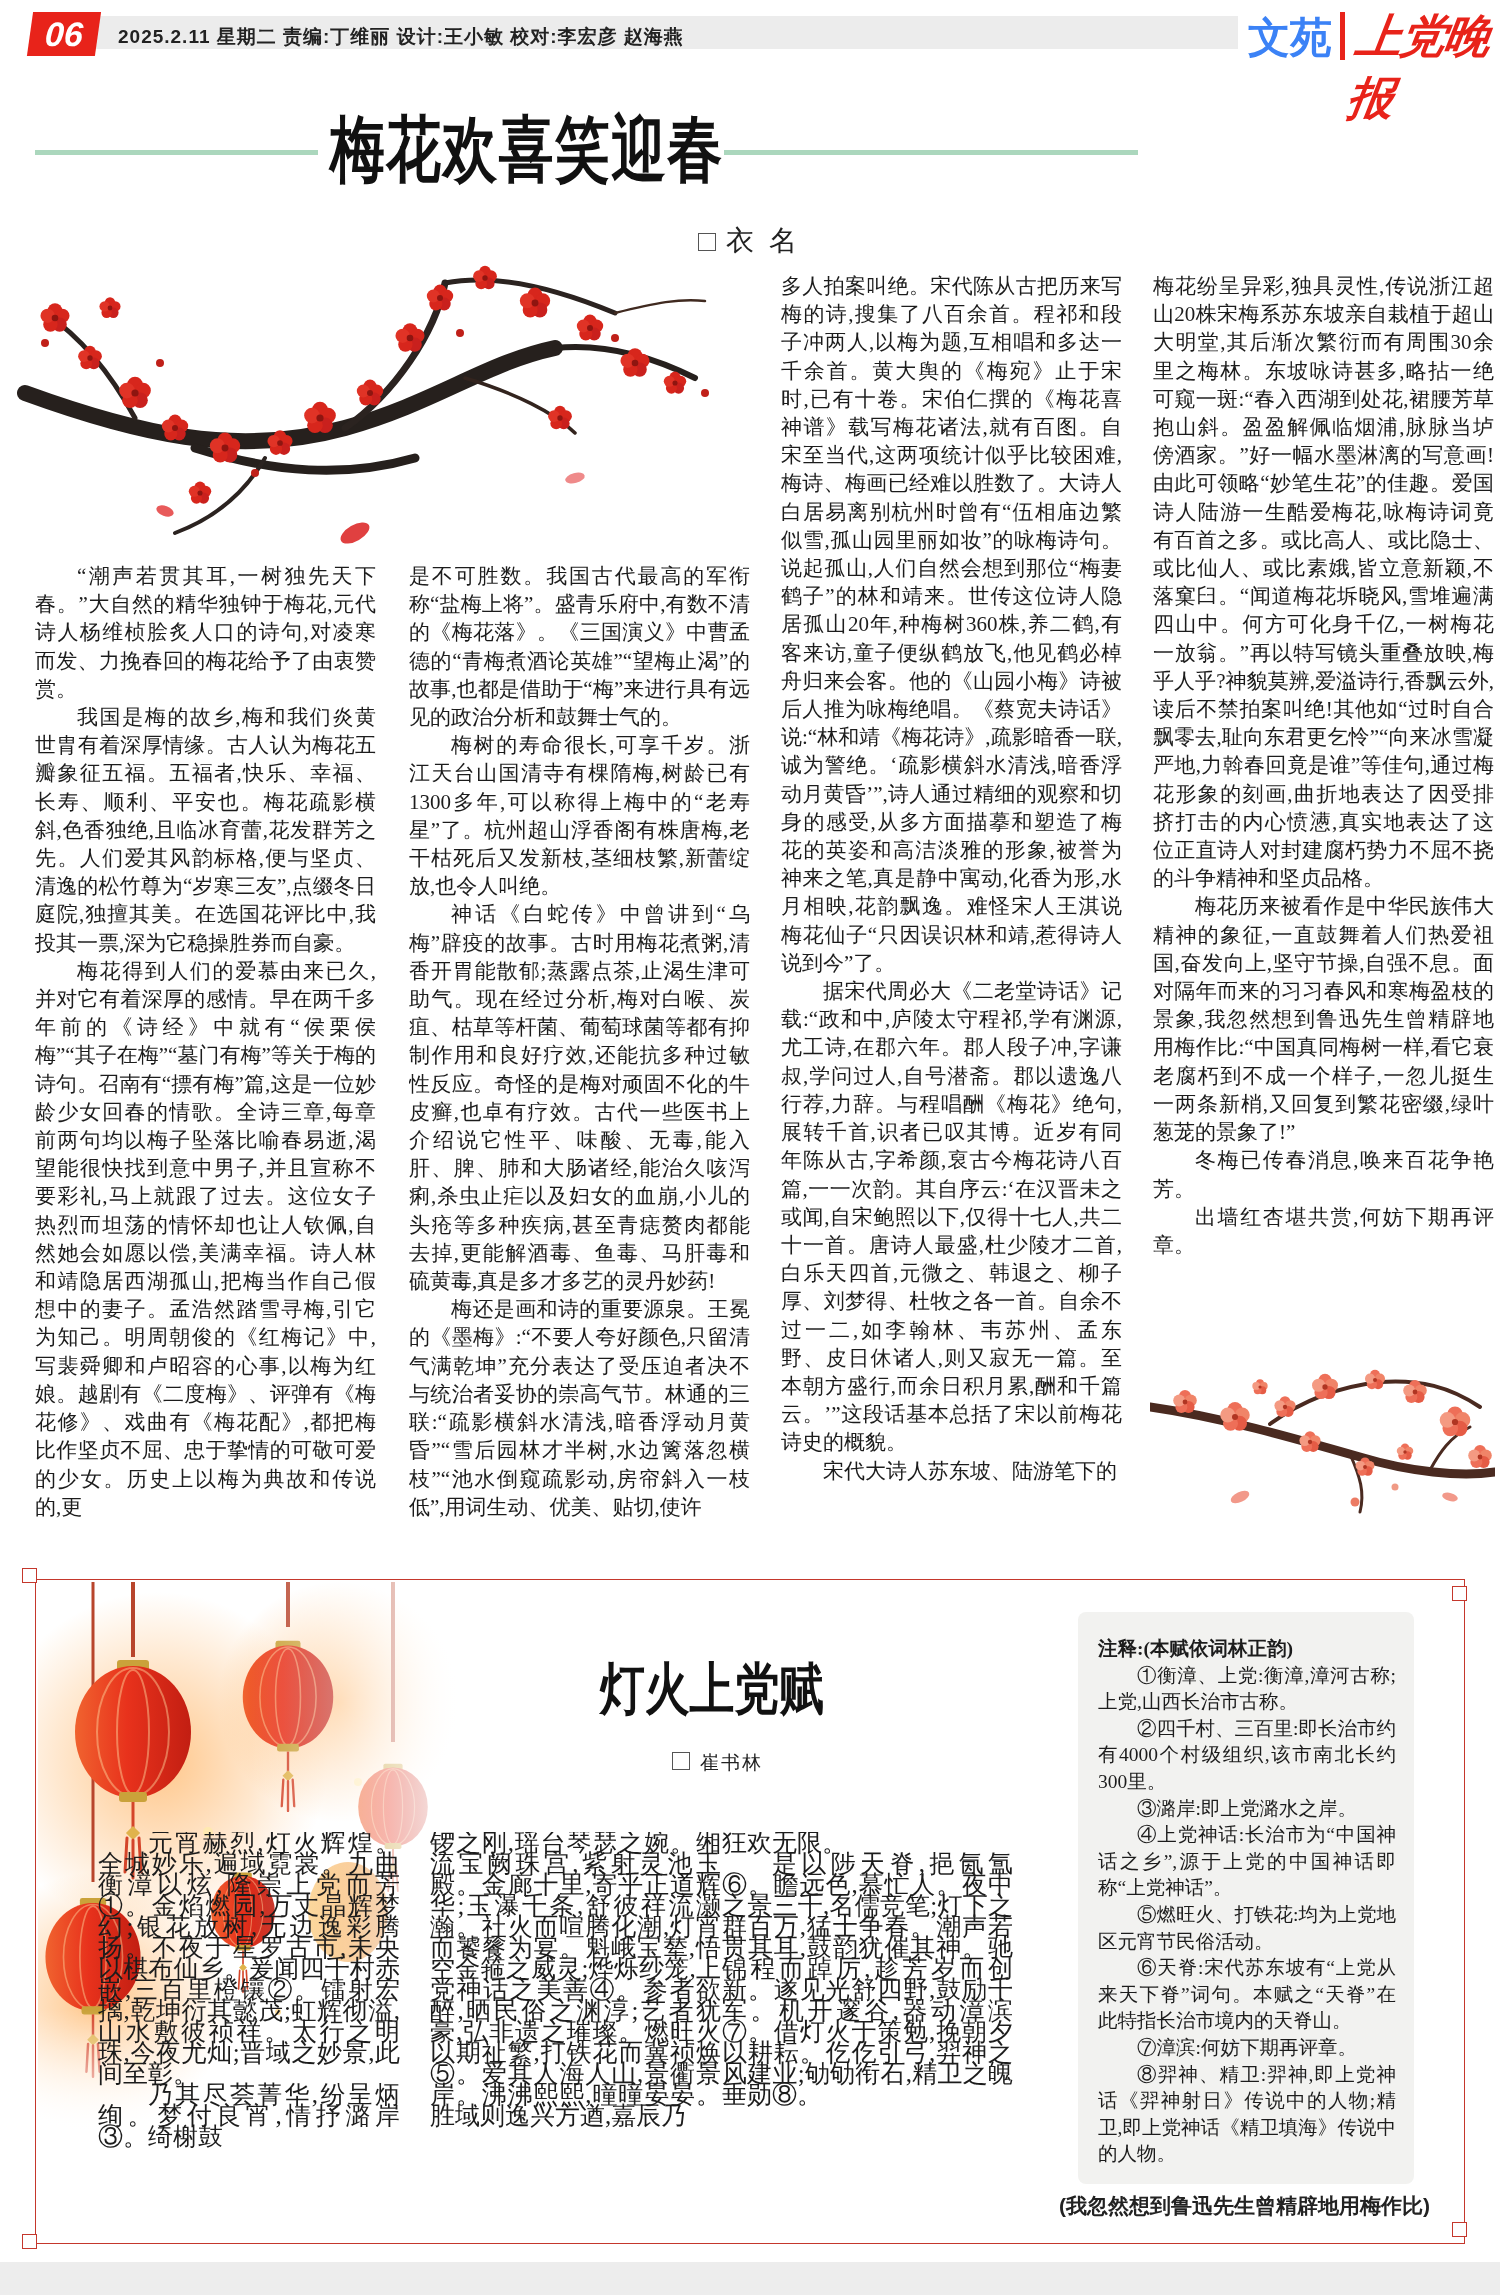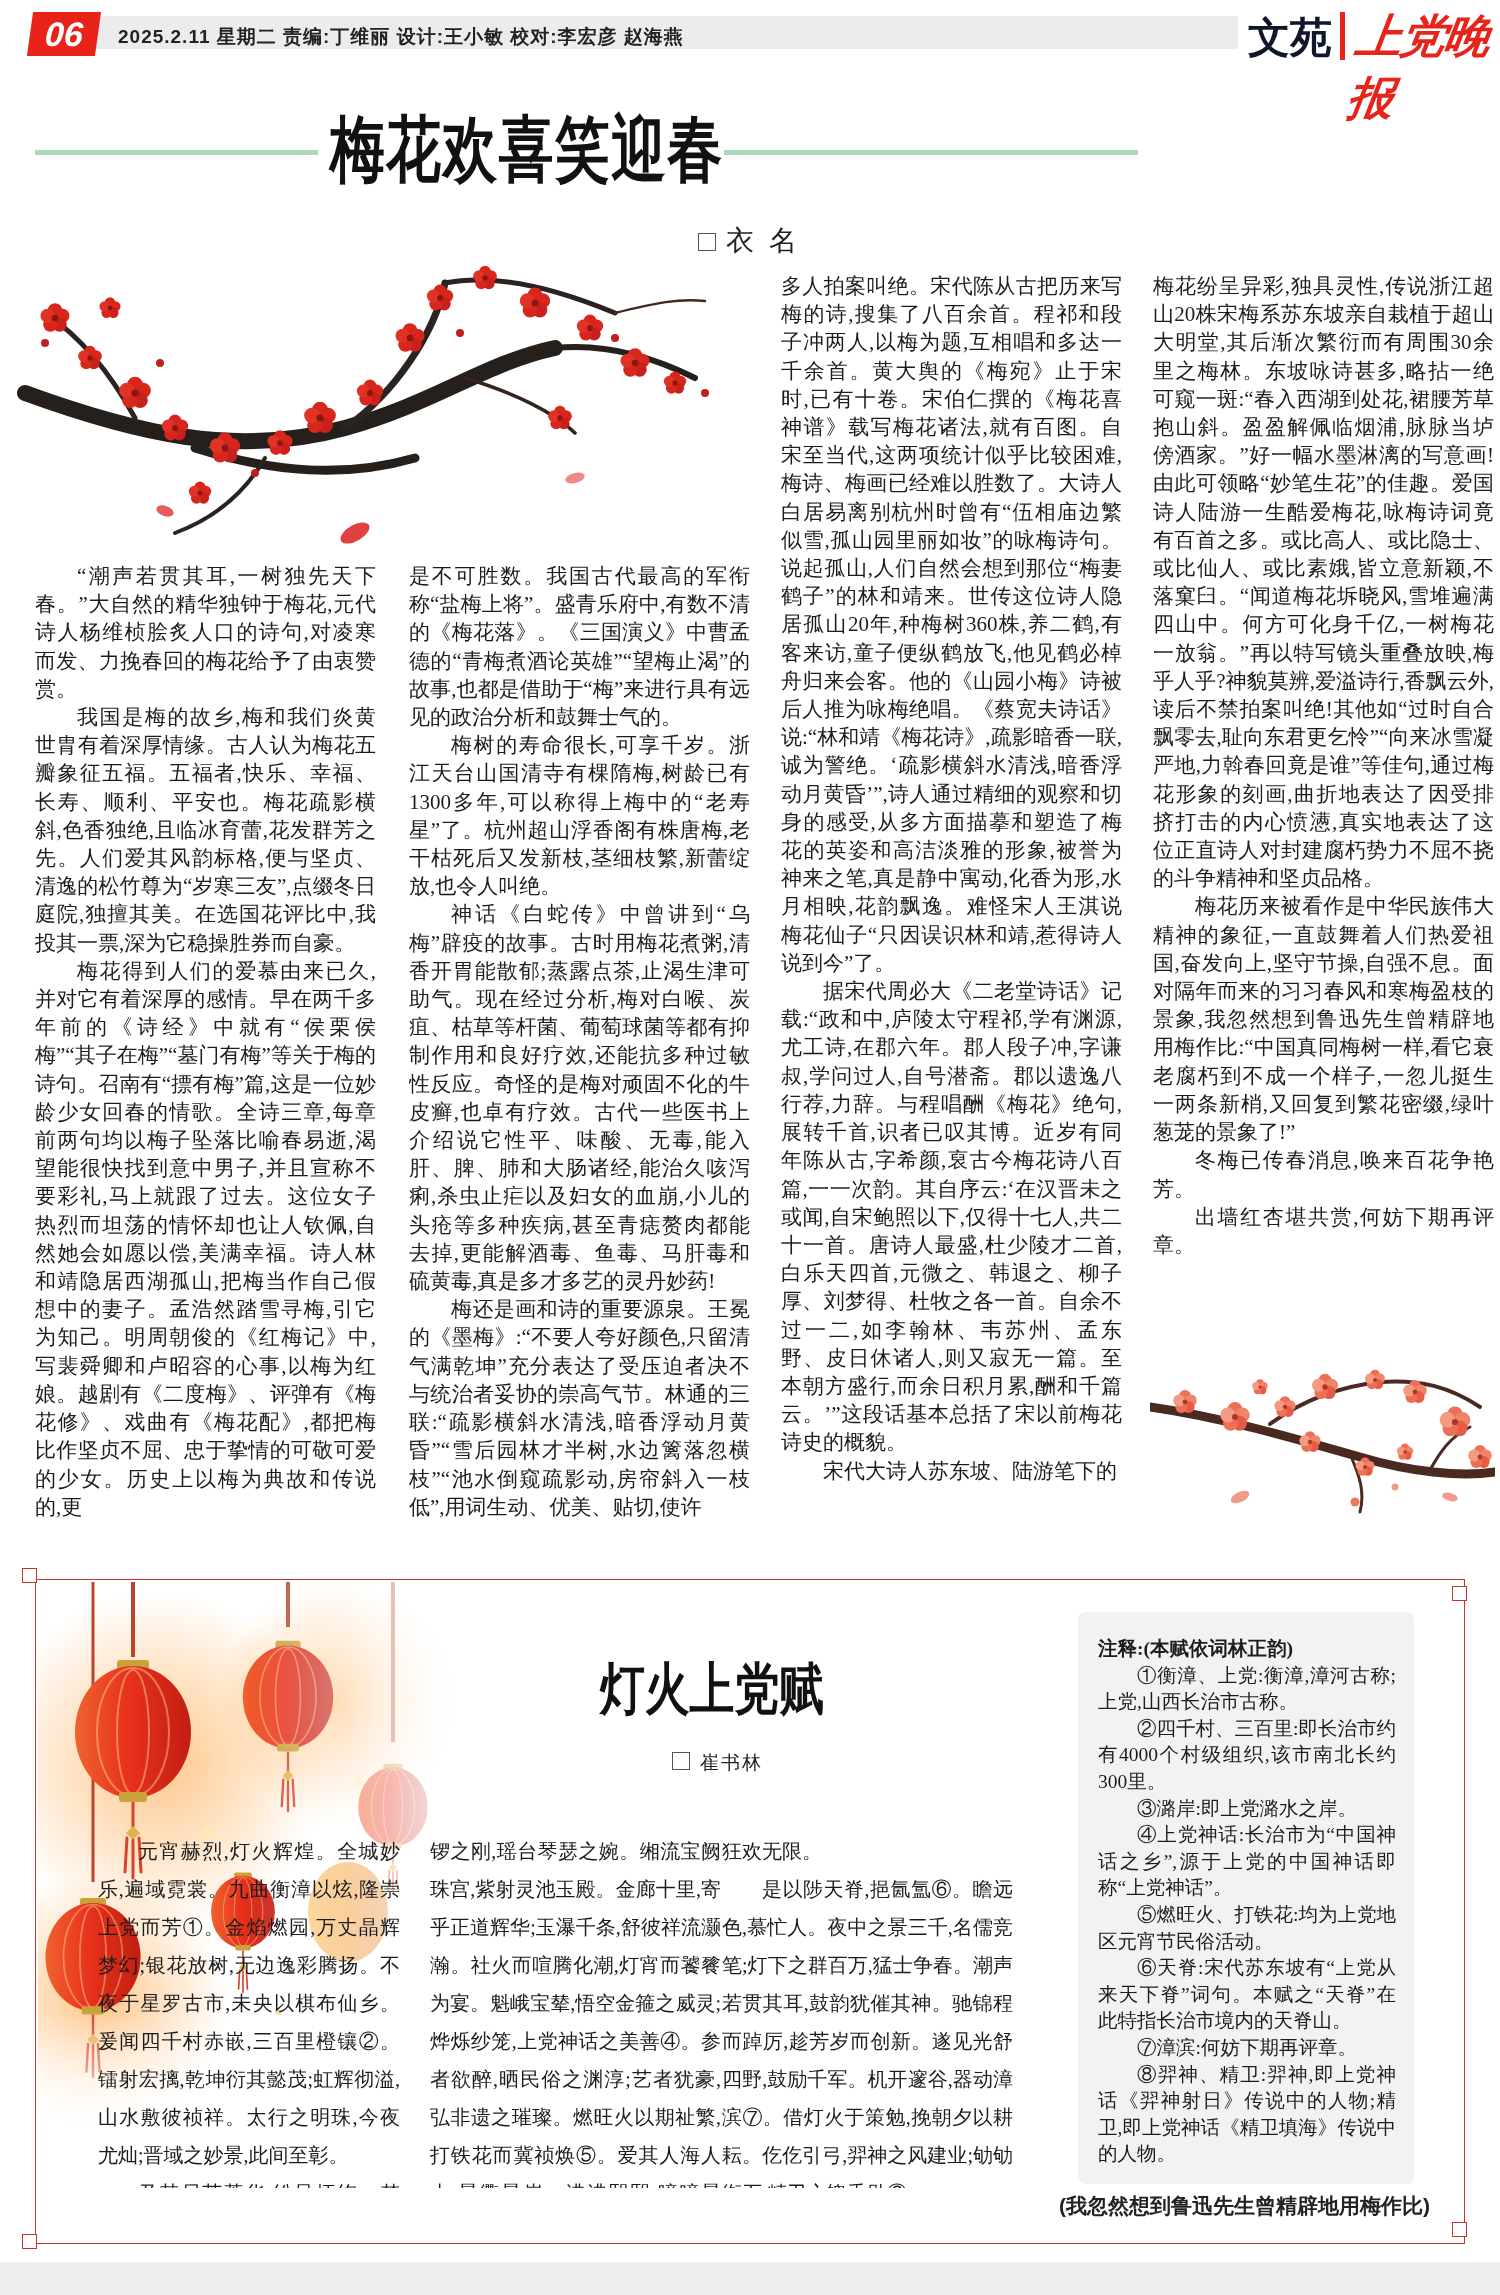--- a/index.html
+++ b/index.html
@@ -5,21 +5,21 @@
   html,body{margin:0;padding:0;}
   body{width:1500px;height:2295px;position:relative;background:#ffffff;overflow:hidden;
        font-family:"Liberation Serif","DejaVu Serif",serif;color:#1c1c1c;}
   .abs{position:absolute;}
   
   #header-bar{left:33px;top:16px;width:1205px;height:33px;background:#ececec;}
   #page-num-box{left:30px;top:12px;width:68px;height:44px;background:#e8231a;transform:skewX(-8deg);}
   #page-num{width:100%;height:100%;display:flex;align-items:center;justify-content:center;
             color:#fff;font:italic 900 34px "Liberation Sans","DejaVu Sans",sans-serif;transform:skewX(4deg);}
   #header-meta{left:118px;top:24px;font:600 19px "Liberation Sans","DejaVu Sans",sans-serif;color:#222;letter-spacing:1px;}
-  #section-name{left:1248px;top:10px;font:900 42px "Liberation Sans","DejaVu Sans",sans-serif;color:#0f172a;}
+  #section-name{left:1248px;top:10px;font:900 42px "Liberation Sans","DejaVu Sans",sans-serif;color:#3b82f6;}
   #masthead-bar{left:1340px;top:12px;width:5px;height:48px;background:#e8231a;}
   #masthead{left:1352px;top:6px;font:italic 700 46px "Liberation Serif","DejaVu Serif",serif;
             color:#e8231a;transform:skewX(-8deg);letter-spacing:-2px;}
   
   #main-title{left:330px;top:102px;font:900 72px "Liberation Sans","DejaVu Sans",sans-serif;
               letter-spacing:2px;transform:scaleX(0.76);transform-origin:left top;white-space:nowrap;color:#111;}
   .green-rule{top:150px;height:5px;background:#abd7bd;}
   #green-rule-left{left:35px;width:283px;}
   #green-rule-right{left:724px;width:414px;}
   #main-byline{left:698px;top:222px;font-size:28px;color:#222;letter-spacing:4px;}
@@ -43,21 +43,21 @@
   
   #fu-frame{left:35px;top:1579px;width:1428px;height:663px;border:1.5px solid #c5372c;}
   .corner-sq{width:13px;height:13px;border:1.5px solid #c5372c;background:#fff;}
   #csq-tl{left:22px;top:1568px;}
   #csq-tr{left:1452px;top:1586px;}
   #csq-br{left:1452px;top:2222px;}
   #csq-bl{left:22px;top:2234px;}
   #fu-title{left:600px;top:1652px;font:900 56px "Liberation Sans","DejaVu Sans",sans-serif;
             transform:scaleX(0.8);transform-origin:left top;white-space:nowrap;color:#111;}
   #fu-byline{left:672px;top:1750px;font-size:19px;color:#222;letter-spacing:2px;}
-  .fucol{text-align:justify;font-size:20px;line-height:38px;overflow:hidden;}
+  .fucol{text-align:justify;font-size:25px;line-height:21px;overflow:hidden;}
   #fucol-a{left:98px;top:1832px;width:302px;height:356px;}
   #fucol-b{left:430px;top:1832px;width:291px;height:356px;}
   #fucol-c{left:722px;top:1832px;width:291px;height:356px;}
   .fucol p{margin:0;}
   #notes-box{left:1078px;top:1612px;width:336px;height:572px;background:#f2f2f0;
              padding:24px 18px 0 20px;box-sizing:border-box;font-size:19.5px;line-height:26.6px;text-align:justify;border-radius:8px;}
   #notes-box p{margin:0;}
   #notes-title{font-weight:700;}
   #fu-footer{left:720px;top:2192px;width:710px;text-align:right;
              font:600 21px "Liberation Sans","DejaVu Sans",sans-serif;color:#222;}

